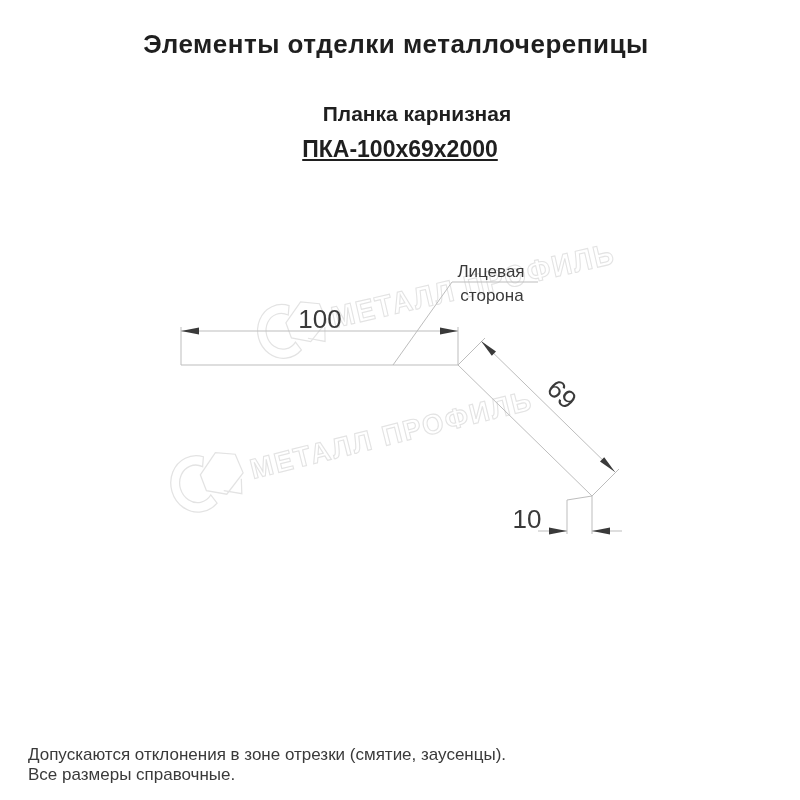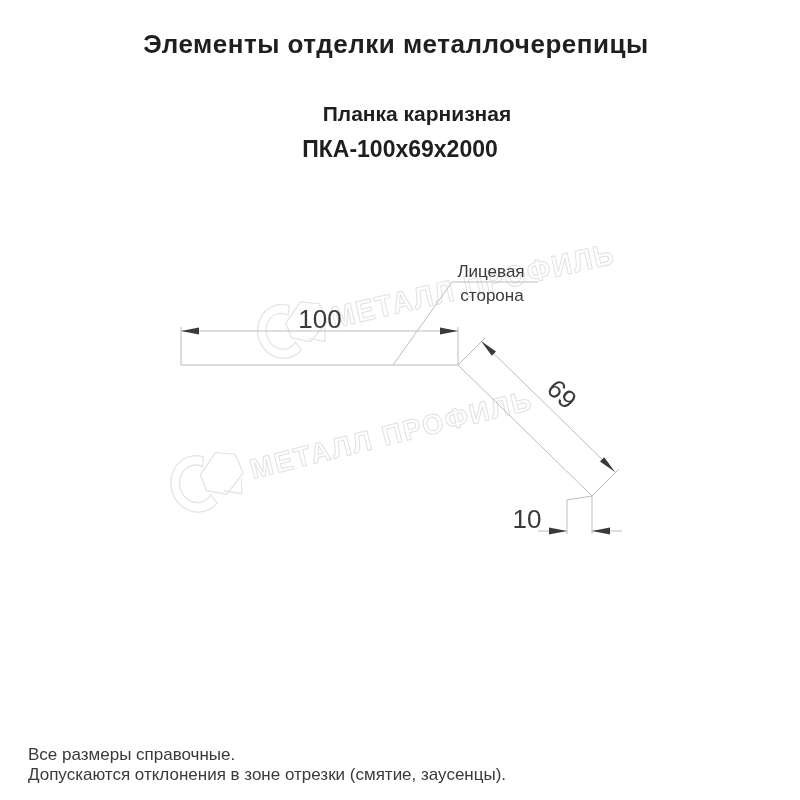--- a/index.html
+++ b/index.html
@@ -31,20 +31,21 @@
     text-align:center;
     font-size:21px;font-weight:bold;
     color:var(--text);
     margin-left:17px;
   }
   .subtitle2{
     position:absolute;top:136px;left:0;width:800px;
     text-align:center;
     font-size:23px;font-weight:bold;
     color:var(--text);
+    text-decoration:underline;
   }
   .diagram-svg{position:absolute;left:0;top:0;}
   .dline{stroke:var(--line);stroke-width:1;fill:none;}
   .arrow{fill:var(--arrow);stroke:none;}
   .dimtext{
     font-family:"Liberation Sans","DejaVu Sans",sans-serif;
     font-size:26px;fill:var(--dim_text);
   }
   .labeltext{
     font-family:"Liberation Sans","DejaVu Sans",sans-serif;
@@ -129,17 +130,17 @@
 
     <g>
       <line class="dline" x1="452" y1="282" x2="538" y2="282"></line>
       <line class="dline" x1="452" y1="282" x2="393" y2="365"></line>
       <text class="labeltext" x="491" y="277" text-anchor="middle">Лицевая</text>
       <text class="labeltext" x="492" y="301" text-anchor="middle">сторона</text>
     </g>
   </svg>
 
   <div class="footer">
+    <div>Допускаются отклонения в зоне отрезки (смятие, заусенцы).</div>
     <div>Все размеры справочные.</div>
-    <div>Допускаются отклонения в зоне отрезки (смятие, заусенцы).</div>
   </div>
 
 </div>
 
 </body></html>

